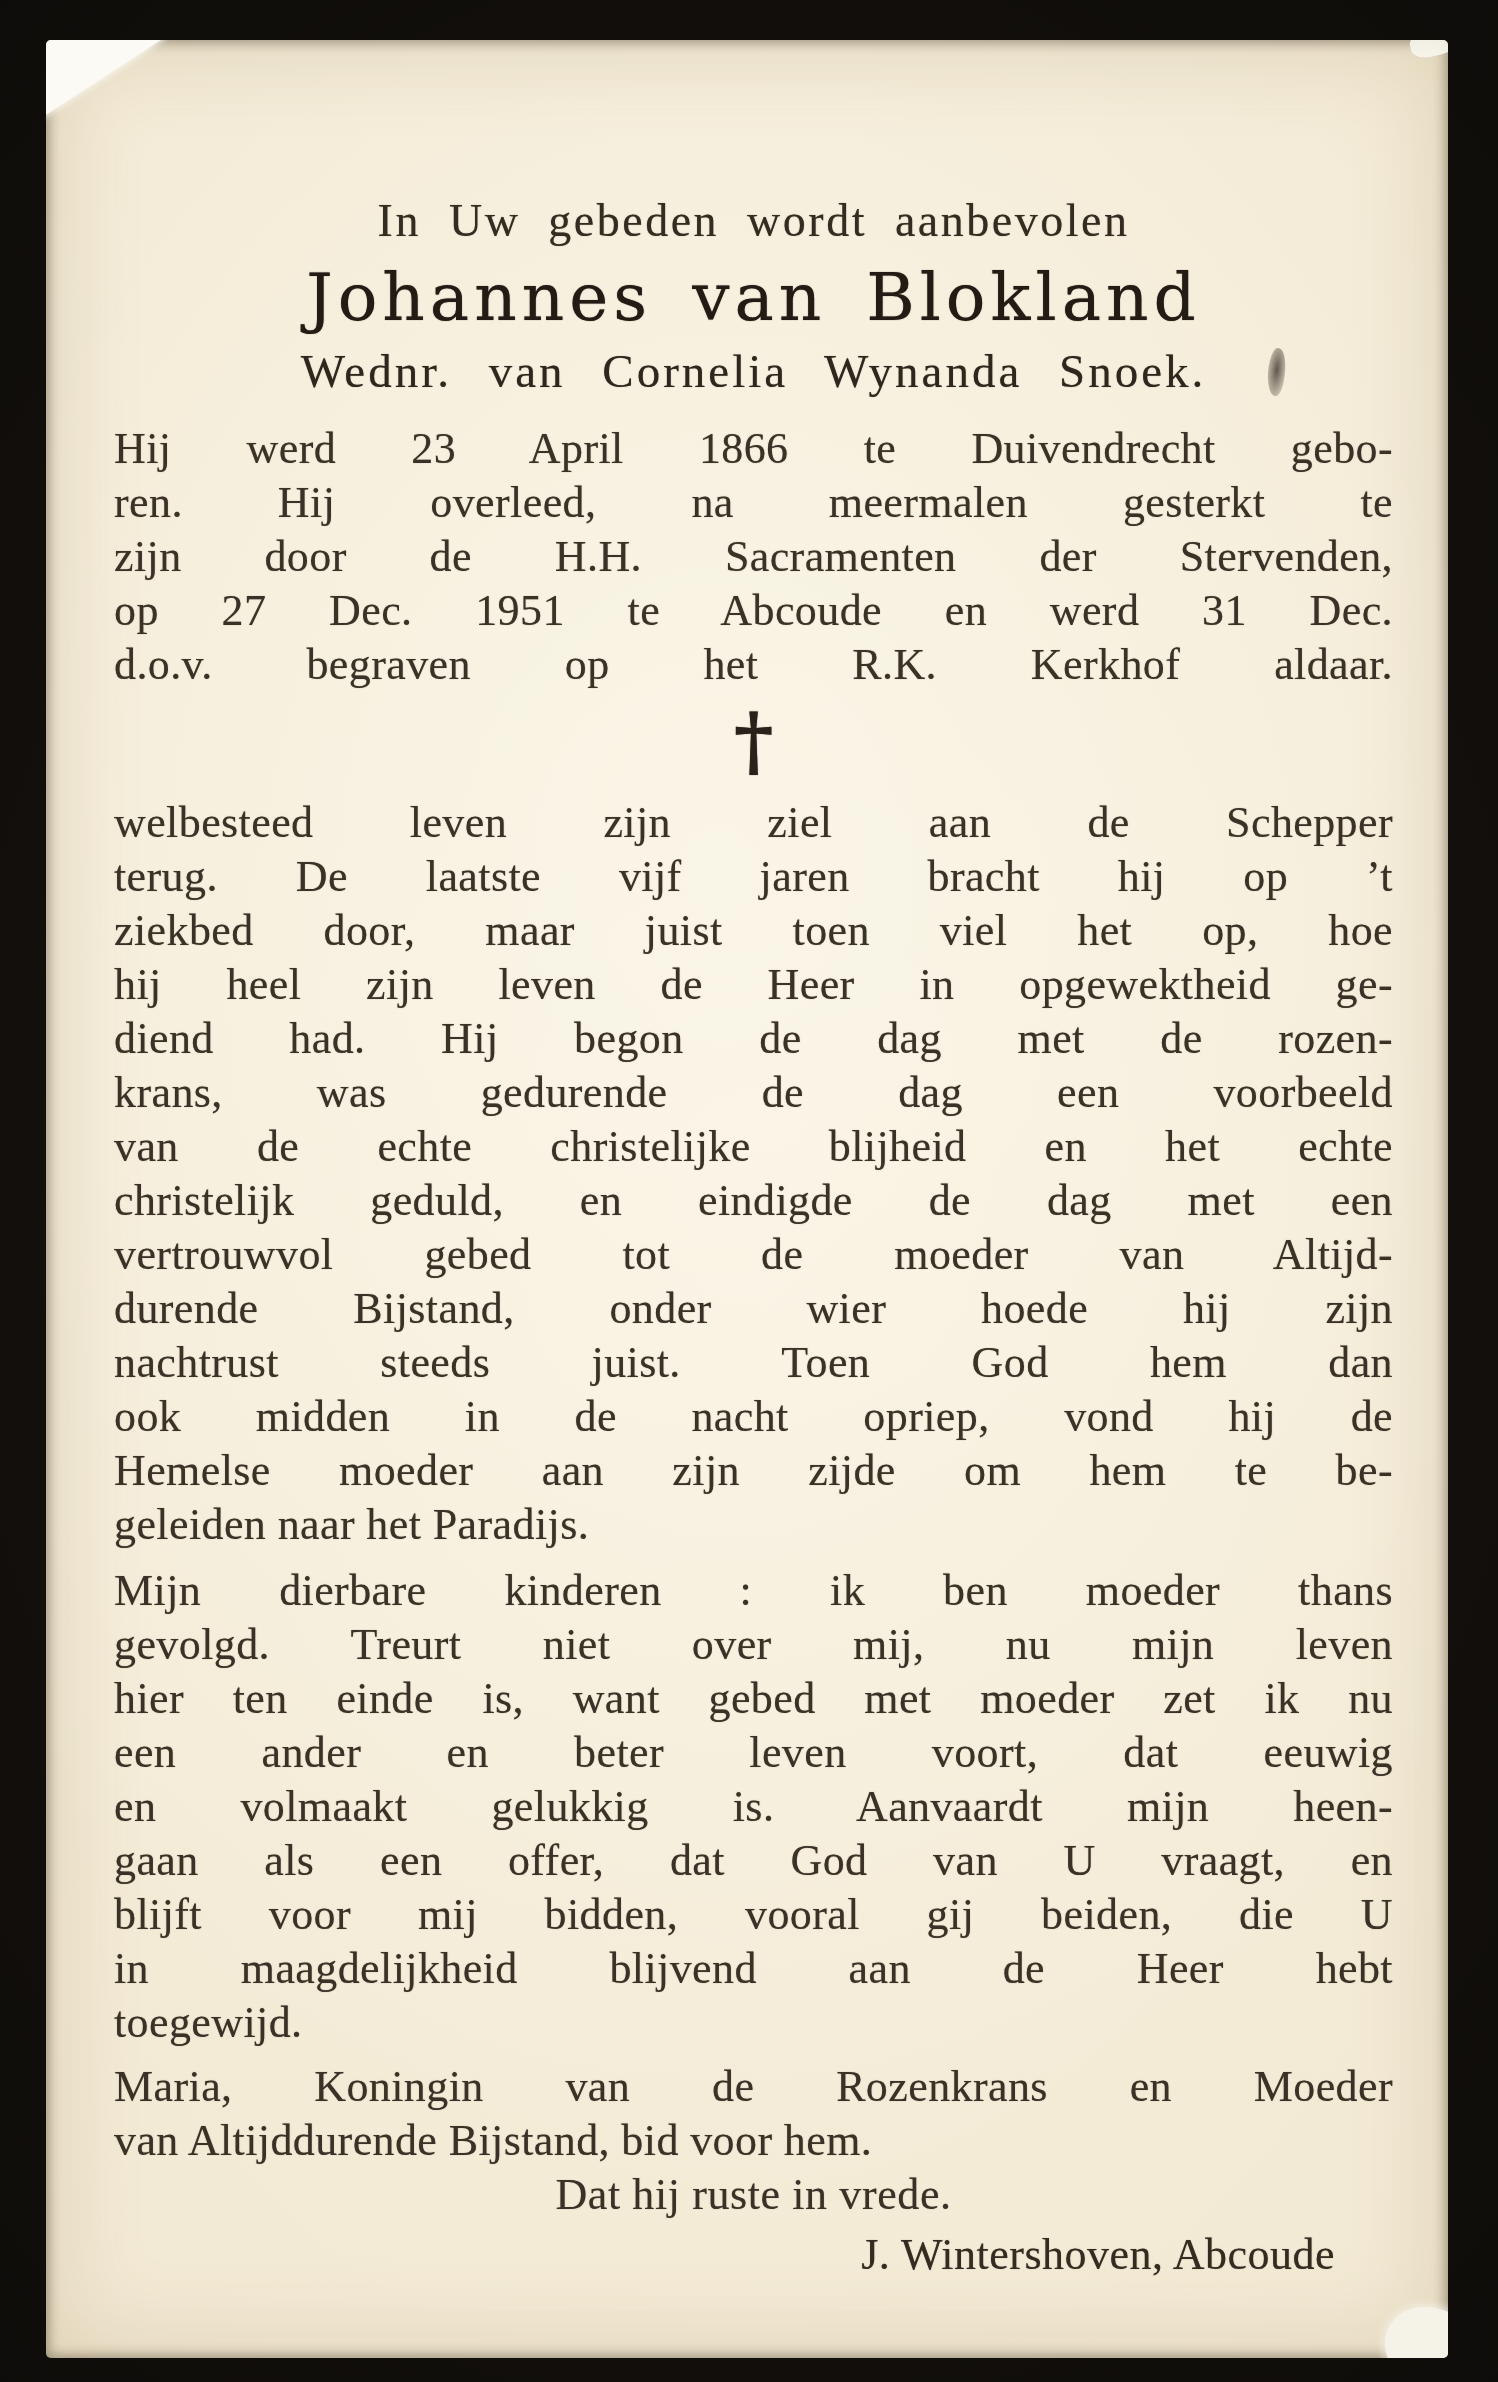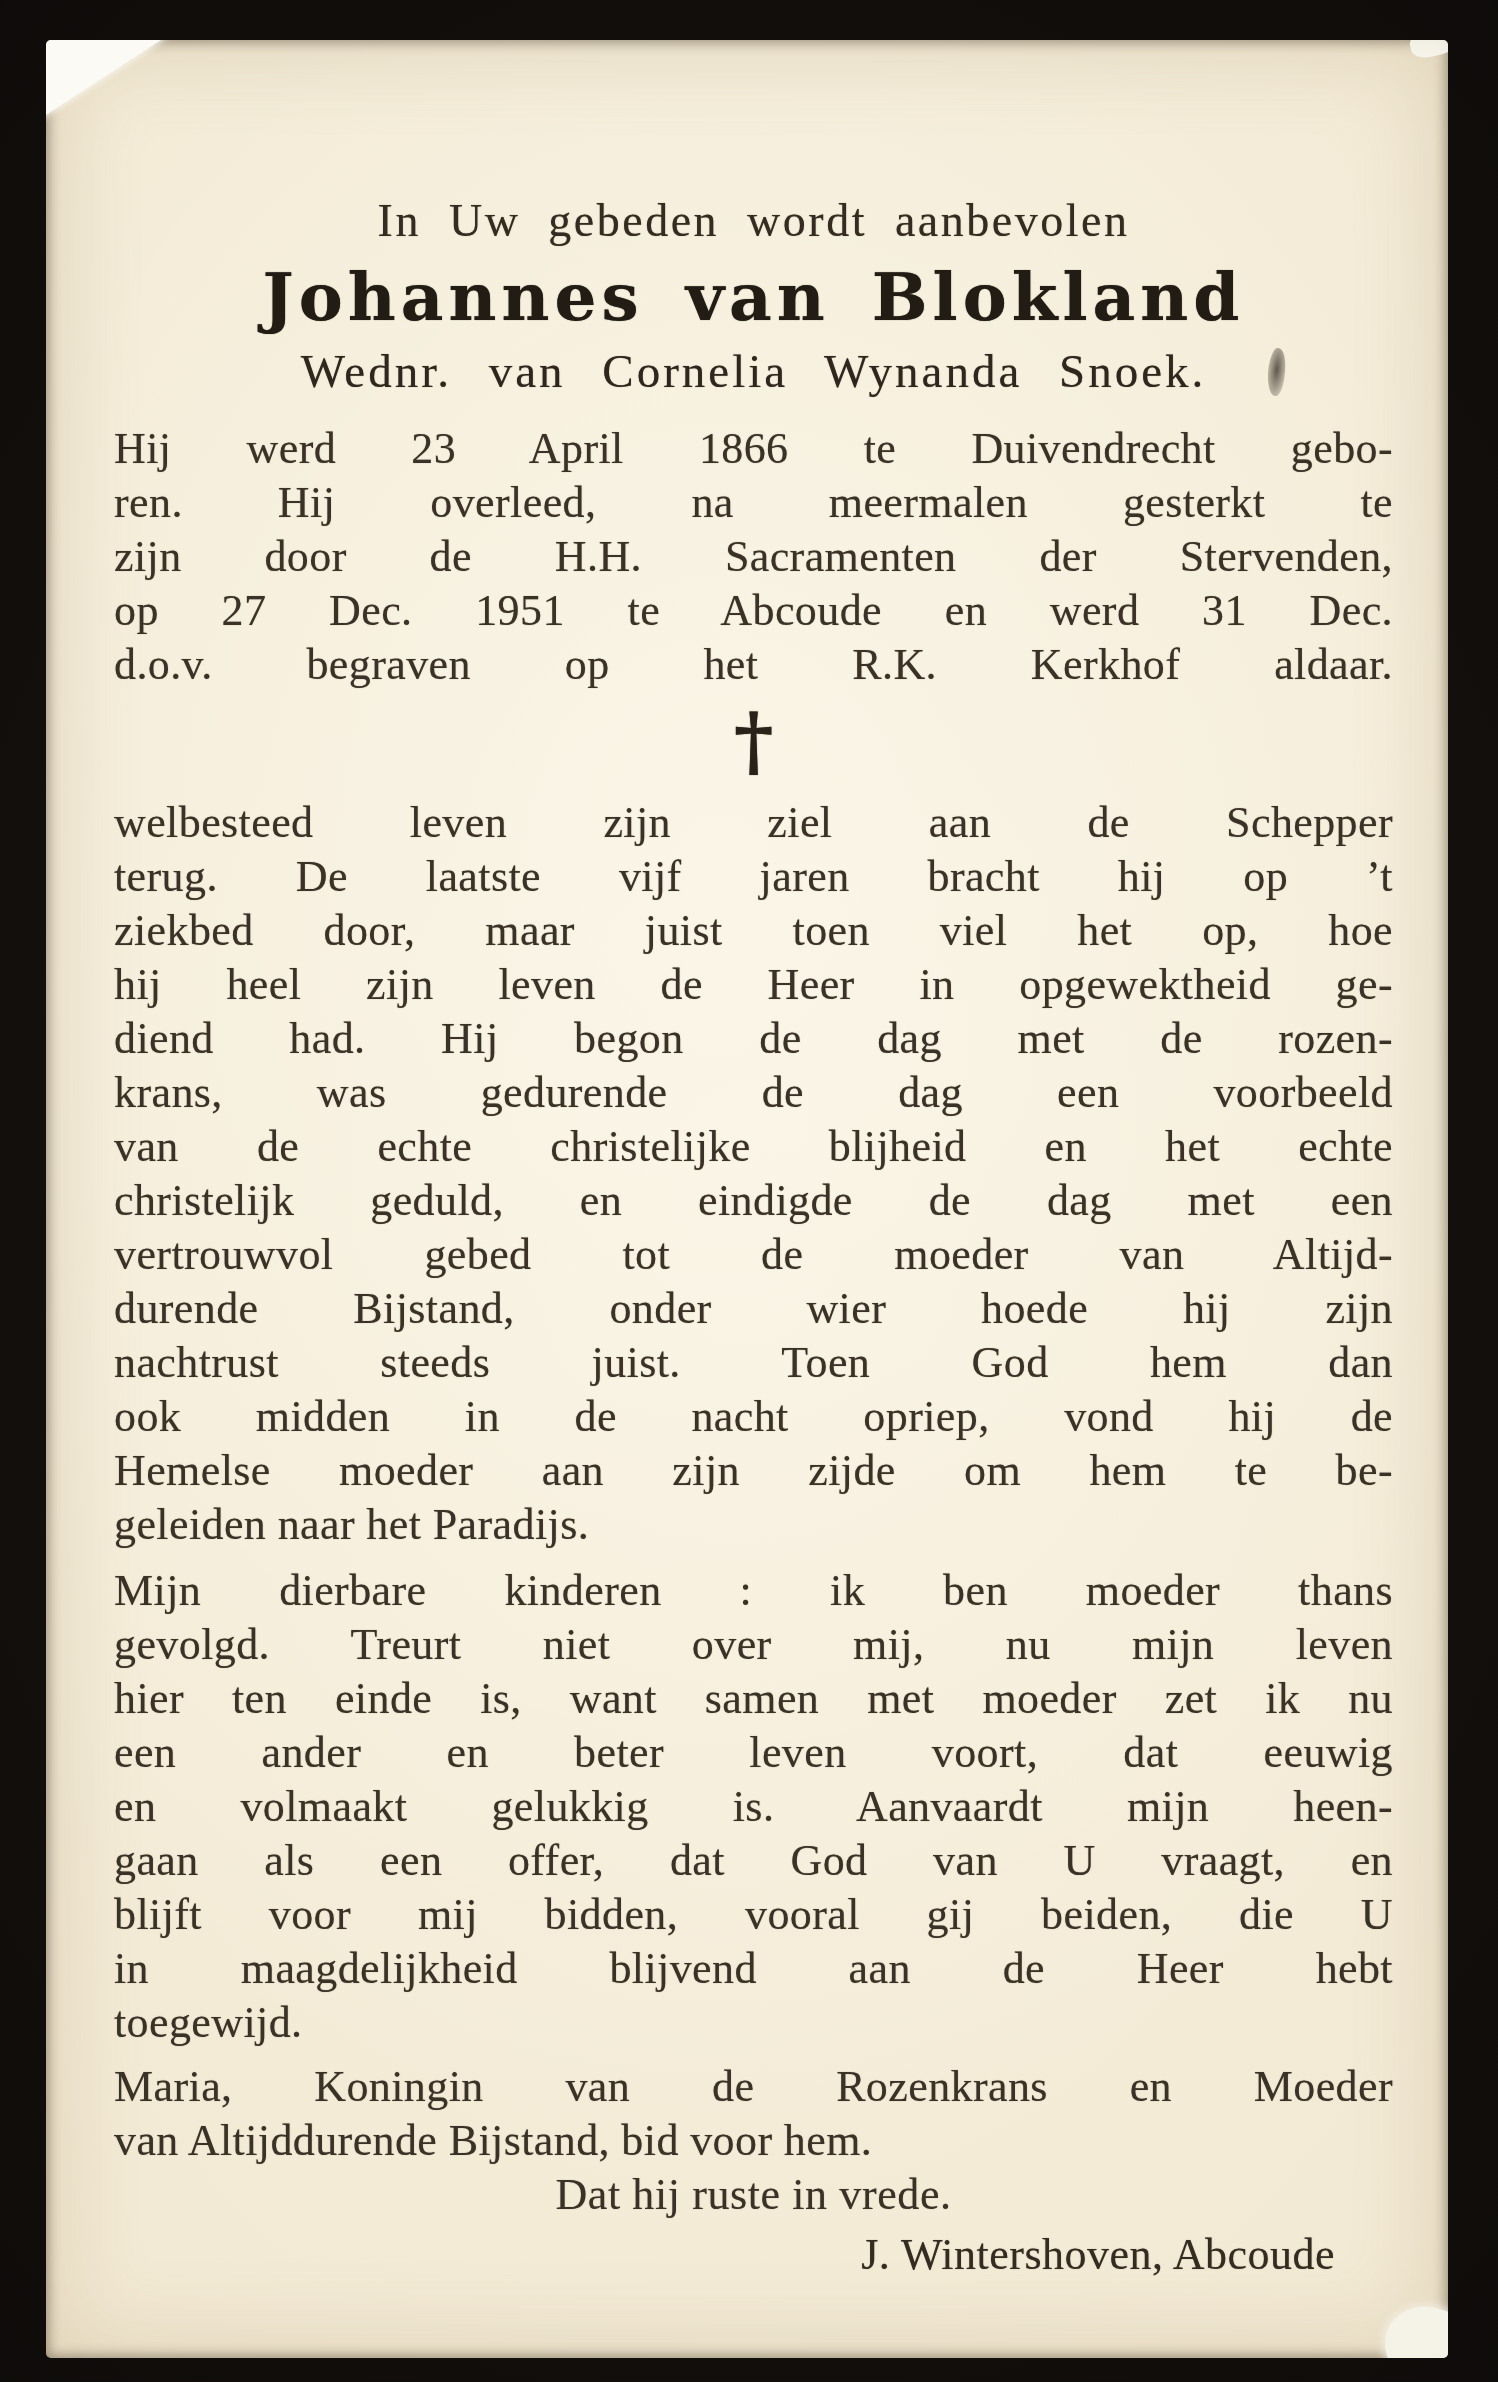--- a/index.html
+++ b/index.html
@@ -55,21 +55,21 @@
     text-shadow: 0 0 1px rgba(52,44,33,0.55);
     margin-bottom: 16px;
   }
 
   .name {
     margin: 0 0 8px 0;
     text-align: center;
     font-family: "DejaVu Serif", serif;
     font-size: 66px;
     line-height: 1.15;
-    font-weight: 700;
+    font-weight: 400;
     letter-spacing: 5px;
     word-spacing: 14px;
     color: #221c14;
     text-shadow: 0 0 1px rgba(25,20,12,0.7);
   }
 
   .subtitle {
     text-align: center;
     font-size: 47px;
     line-height: 1.15;
@@ -202,21 +202,21 @@
           <div class="line a-j">durende Bijstand, onder wier hoede hij zijn</div>
           <div class="line a-j">nachtrust steeds juist. Toen God hem dan</div>
           <div class="line a-j">ook midden in de nacht opriep, vond hij de</div>
           <div class="line a-j">Hemelse moeder aan zijn zijde om hem te be-</div>
           <div class="line a-l">geleiden naar het Paradijs.</div>
         </div>
 
       <div class="para" data-para="farewell">
           <div class="line a-j">Mijn dierbare kinderen : ik ben moeder thans</div>
           <div class="line a-j">gevolgd. Treurt niet over mij, nu mijn leven</div>
-          <div class="line a-j">hier ten einde is, want samen met moeder zet ik nu</div>
+          <div class="line a-j">hier ten einde is, want gebed met moeder zet ik nu</div>
           <div class="line a-j">een ander en beter leven voort, dat eeuwig</div>
           <div class="line a-j">en volmaakt gelukkig is. Aanvaardt mijn heen-</div>
           <div class="line a-j">gaan als een offer, dat God van U vraagt, en</div>
           <div class="line a-j">blijft voor mij bidden, vooral gij beiden, die U</div>
           <div class="line a-j">in maagdelijkheid blijvend aan de Heer hebt</div>
           <div class="line a-l">toegewijd.</div>
         </div>
 
       <div class="para" data-para="prayer">
           <div class="line a-j">Maria, Koningin van de Rozenkrans en Moeder</div>

